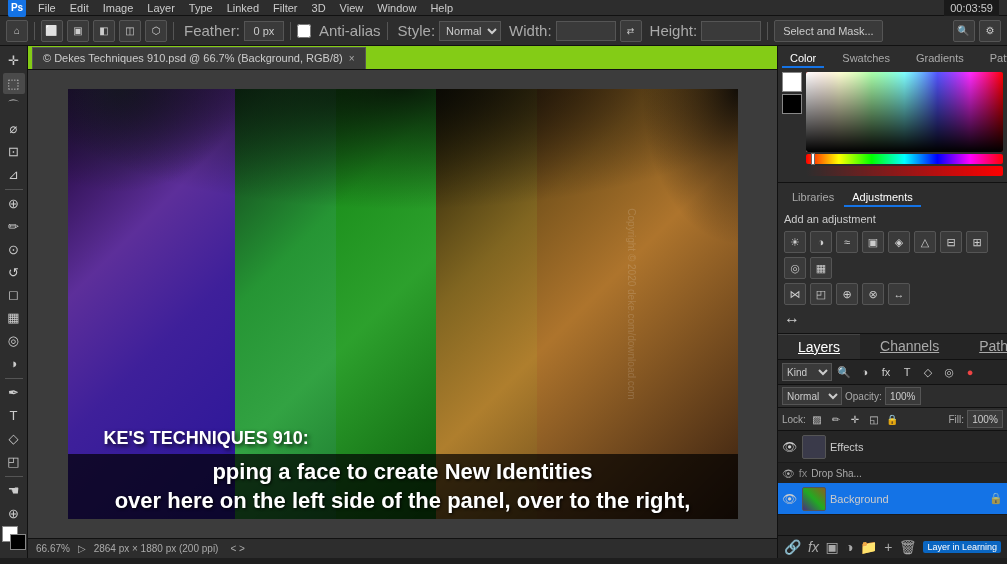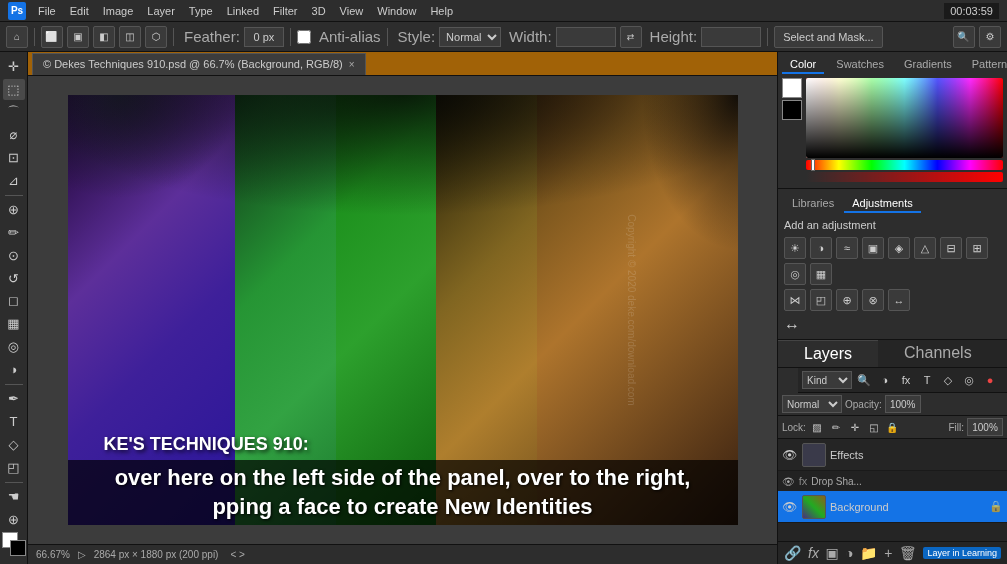--- a/index.html
+++ b/index.html
@@ -1,20 +1,20 @@
 <!DOCTYPE html>
 <html><head>
   <meta charset="utf-8">
   <style>
     * { margin: 0; padding: 0; box-sizing: border-box; }
     body { width: 1007px; height: 564px; overflow: hidden; background: #1e1e1e; font-family: 'Arial', sans-serif; font-size: 11px; color: #ccc; }
 
     
     #menubar {
-      width: 100%; height: 22px; background: #2d2d2d; display: flex; align-items: center;
+      width: 100%; height: 16px; background: #2d2d2d; display: flex; align-items: center;
       padding: 0 8px; gap: 2px; border-bottom: 1px solid #111;
     }
     #menubar .app-icon { width: 18px; height: 18px; background: #1473e6; border-radius: 2px; display: flex; align-items: center; justify-content: center; margin-right: 4px; }
     #menubar .app-icon span { color: white; font-size: 10px; font-weight: bold; }
     .menu-item { padding: 2px 6px; cursor: pointer; color: #ccc; font-size: 11px; }
     .timer { margin-left: auto; color: #ccc; font-size: 11px; background: #1a1a1a; padding: 2px 6px; }
 
     
     #toolbar {
       width: 100%; height: 30px; background: #2d2d2d; display: flex; align-items: center;
@@ -40,21 +40,21 @@
     .tool-btn { width: 22px; height: 22px; display: flex; align-items: center; justify-content: center; cursor: pointer; color: #ccc; font-size: 13px; border-radius: 2px; }
     .tool-btn.active { background: #4a4a4a; }
     .tool-sep { width: 18px; height: 1px; background: #555; margin: 2px 0; }
 
     
     #canvas-area {
       flex: 1; background: #3c3c3c; position: relative; overflow: hidden;
       display: flex; flex-direction: column;
     }
     #tab-bar {
-      height: 24px; background: #a16207; display: flex; align-items: center; padding: 0 4px;
+      height: 24px; background: #84cc16; display: flex; align-items: center; padding: 0 4px;
       border-bottom: 1px solid #111;
     }
     .tab {
       height: 22px; padding: 0 10px; background: #3c3c3c; border: 1px solid #555;
       border-bottom: none; display: flex; align-items: center; gap: 6px;
       font-size: 11px; color: #ccc; cursor: pointer;
     }
     .tab .close-x { color: #aaa; font-size: 10px; cursor: pointer; }
     #canvas-viewport {
       flex: 1; position: relative; overflow: hidden; background: #3c3c3c;
@@ -112,21 +112,21 @@
     #right-panel {
       width: 230px; height: 100%; background: #2d2d2d; border-left: 1px solid #111;
       display: flex; flex-direction: column;
     }
 
     
     #color-panel {
       padding: 4px; border-bottom: 1px solid #111;
     }
     #color-panel-tabs {
-      display: flex; gap: 4px; margin-bottom: 4px;
+      display: flex; gap: 10px; margin-bottom: 4px;
     }
     .panel-tab {
       padding: 2px 8px; font-size: 11px; color: #aaa; cursor: pointer;
       border-bottom: 2px solid transparent;
     }
     .panel-tab.active { color: #fff; border-bottom-color: #1473e6; }
     .color-picker-gradient {
       width: 100%; height: 80px; border-radius: 2px; position: relative;
       overflow: hidden;
     }
@@ -168,24 +168,24 @@
     .adj-title { font-size: 11px; color: #ccc; margin-bottom: 6px; }
     .adj-icons-row { display: flex; gap: 4px; flex-wrap: wrap; margin-bottom: 4px; }
     .adj-icon-btn { width: 22px; height: 22px; background: #3a3a3a; border: 1px solid #555; display: flex; align-items: center; justify-content: center; cursor: pointer; font-size: 11px; color: #ccc; border-radius: 2px; }
     .arrow-icon { color: #ccc; font-size: 16px; cursor: pointer; display: inline-block; }
 
     
     #layers-panel { flex: 1; padding: 0; display: flex; flex-direction: column; }
     #layers-tabs {
       display: flex; background: #252525; border-bottom: 1px solid #111;
     }
-    .layer-tab { padding: 4px 26px; font-size: 16px; color: #aaa; cursor: pointer; }
+    .layer-tab { padding: 4px 20px; font-size: 14px; color: #aaa; cursor: pointer; text-decoration: underline; }
     .layer-tab.active { color: #fff; background: #2d2d2d; border-top: 1px solid #444; }
     #layers-toolbar {
-      display: flex; align-items: center; padding: 3px 4px; gap: 3px; background: #252525; border-bottom: 1px solid #111; margin-left: 20px;
+      display: flex; align-items: center; padding: 3px 4px; gap: 3px; background: #252525; border-bottom: 1px solid #111;
     }
     .layers-kind { width: 50px; height: 18px; background: #3a3a3a; border: 1px solid #555; color: #ccc; font-size: 10px; }
     .layers-icon-btn { width: 18px; height: 18px; display: flex; align-items: center; justify-content: center; cursor: pointer; color: #ccc; font-size: 11px; }
     #layers-blend-row {
       display: flex; align-items: center; padding: 2px 4px; gap: 3px; border-bottom: 1px solid #111;
     }
     .blend-select { width: 60px; height: 18px; background: #3a3a3a; border: 1px solid #555; color: #ccc; font-size: 10px; }
     .opacity-label { font-size: 10px; color: #aaa; }
     .opacity-input { width: 36px; height: 18px; background: #3a3a3a; border: 1px solid #555; color: #ccc; font-size: 10px; text-align: center; }
     #layers-lock-row {
@@ -323,22 +323,22 @@
 
           <div class="face-right"></div>
 
           <div style="position:absolute;top:0;left:0;right:0;height:50%;background:radial-gradient(ellipse 80% 80% at 50% 0%, rgba(5,5,5,0.8) 0%, transparent 70%);"></div>
 
           <div style="position:absolute;top:0;right:0;width:30%;height:100%;background:radial-gradient(ellipse 80% 60% at 100% 0%, rgba(5,5,5,0.9) 0%, transparent 60%);"></div>
           <div class="watermark">Copyright © 2020 deke.com/download.com</div>
           <div class="title-text">KE'S TECHNIQUES 910:</div>
           <div class="subtitle-bar">
             <div class="subtitle-text">
+              <div>pping a face to create New Identities</div>
               <div>over here on the left side of the panel, over to the right,</div>
-              <div>pping a face to create New Identities</div>
             </div>
           </div>
         </div>
       </div>
     </div>
 
     <div id="status-bar">
       <span>66.67%</span>
       <span>▷</span>
       <span>2864 px × 1880 px (200 ppi)</span>

